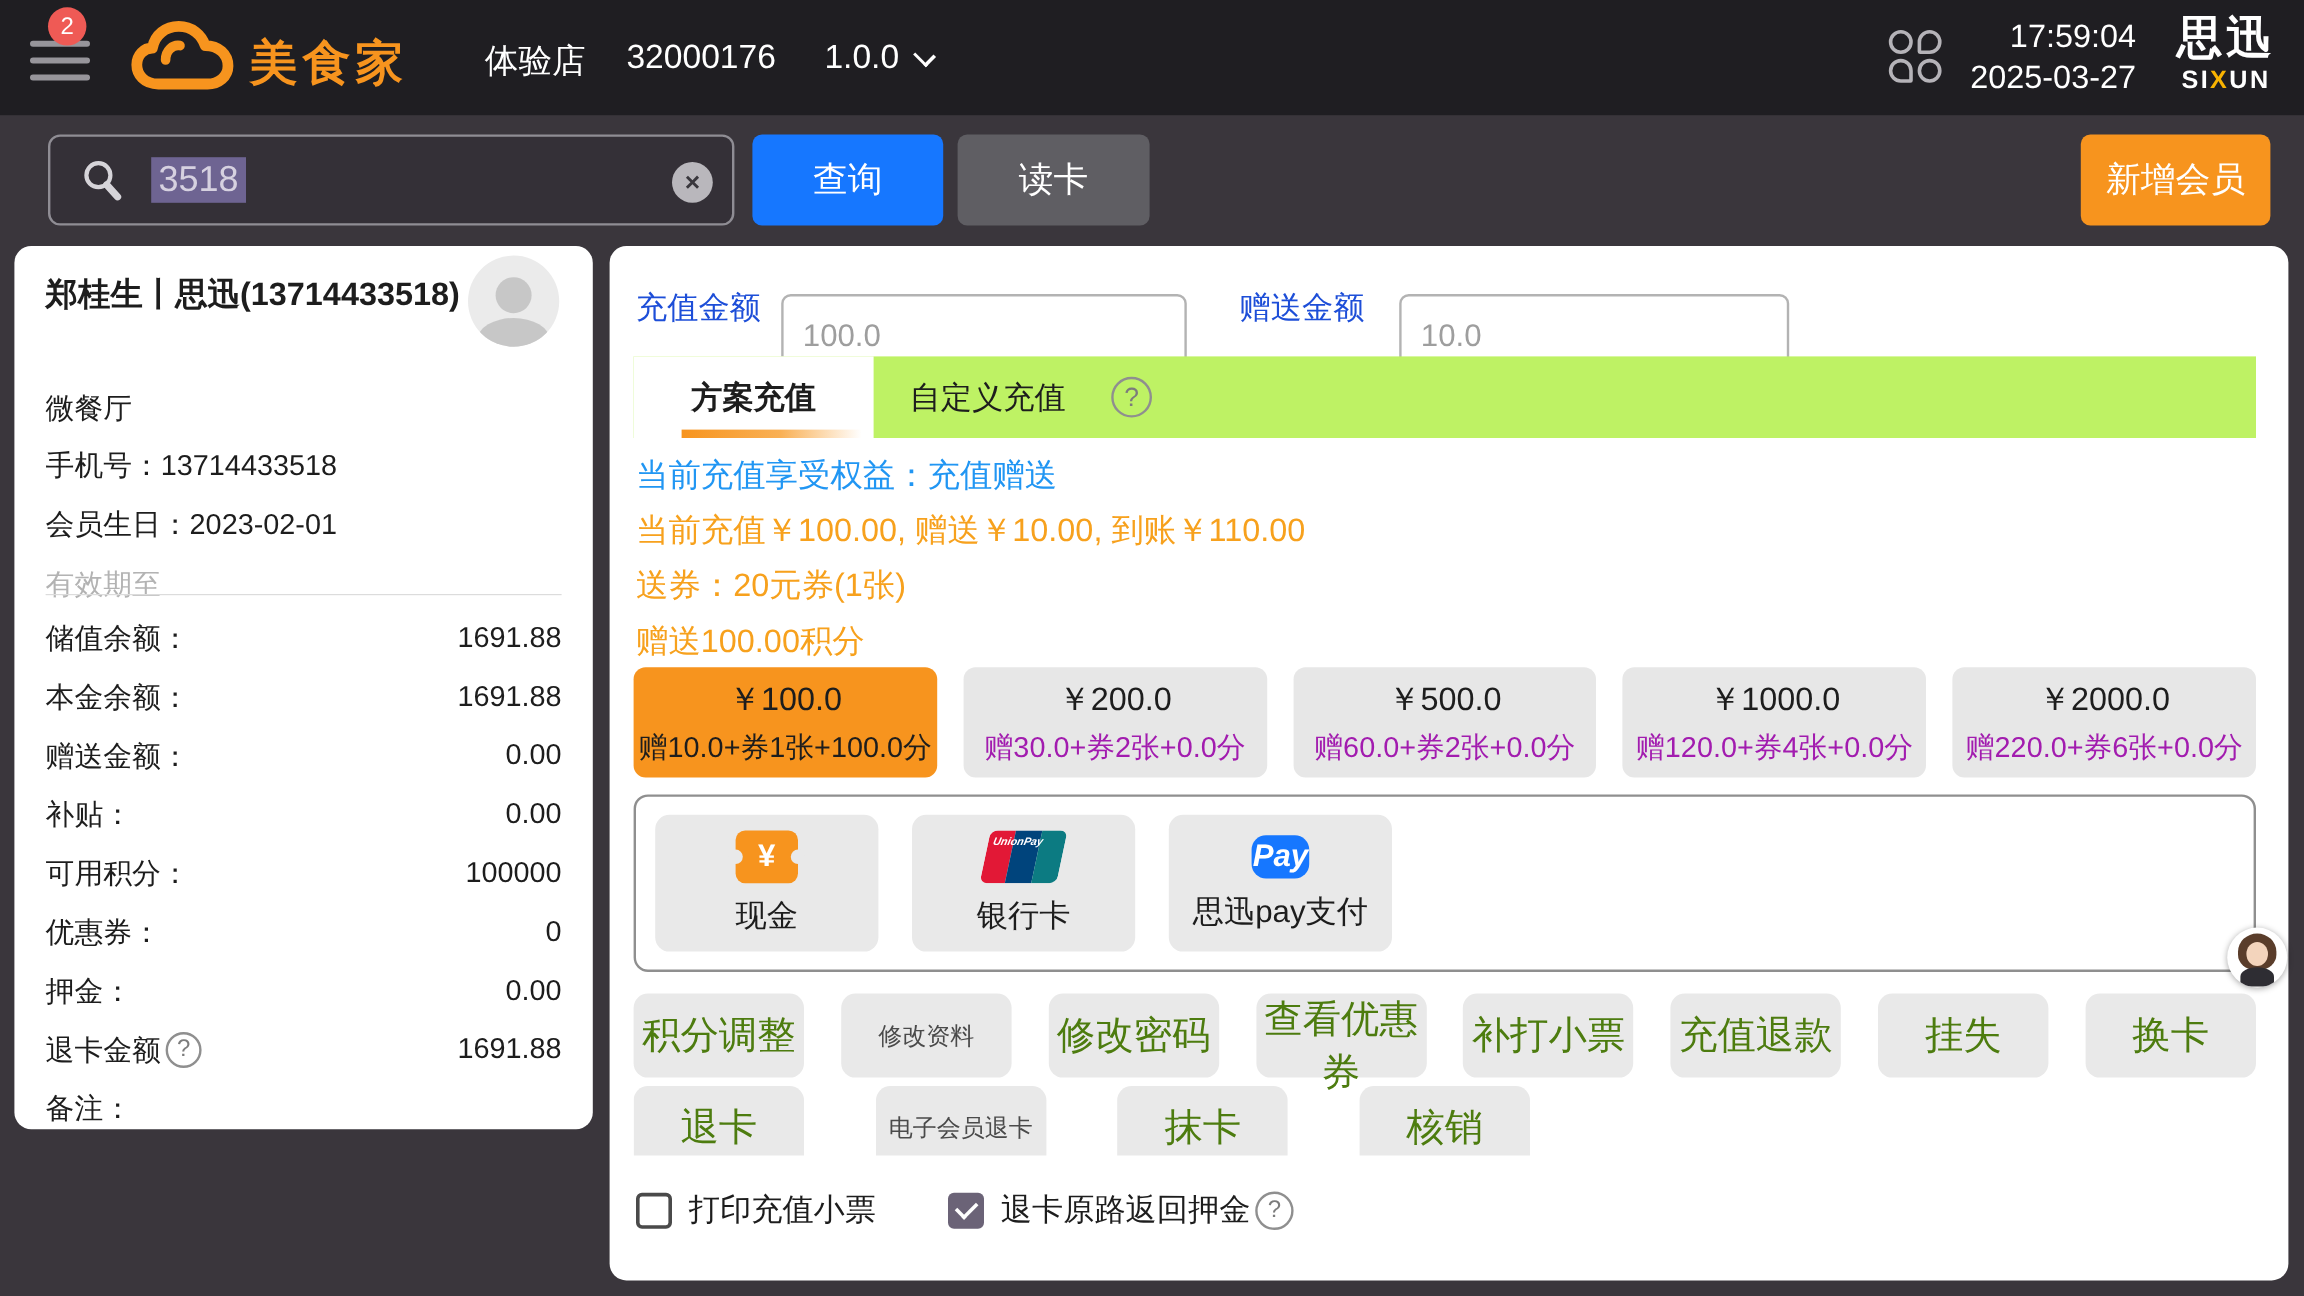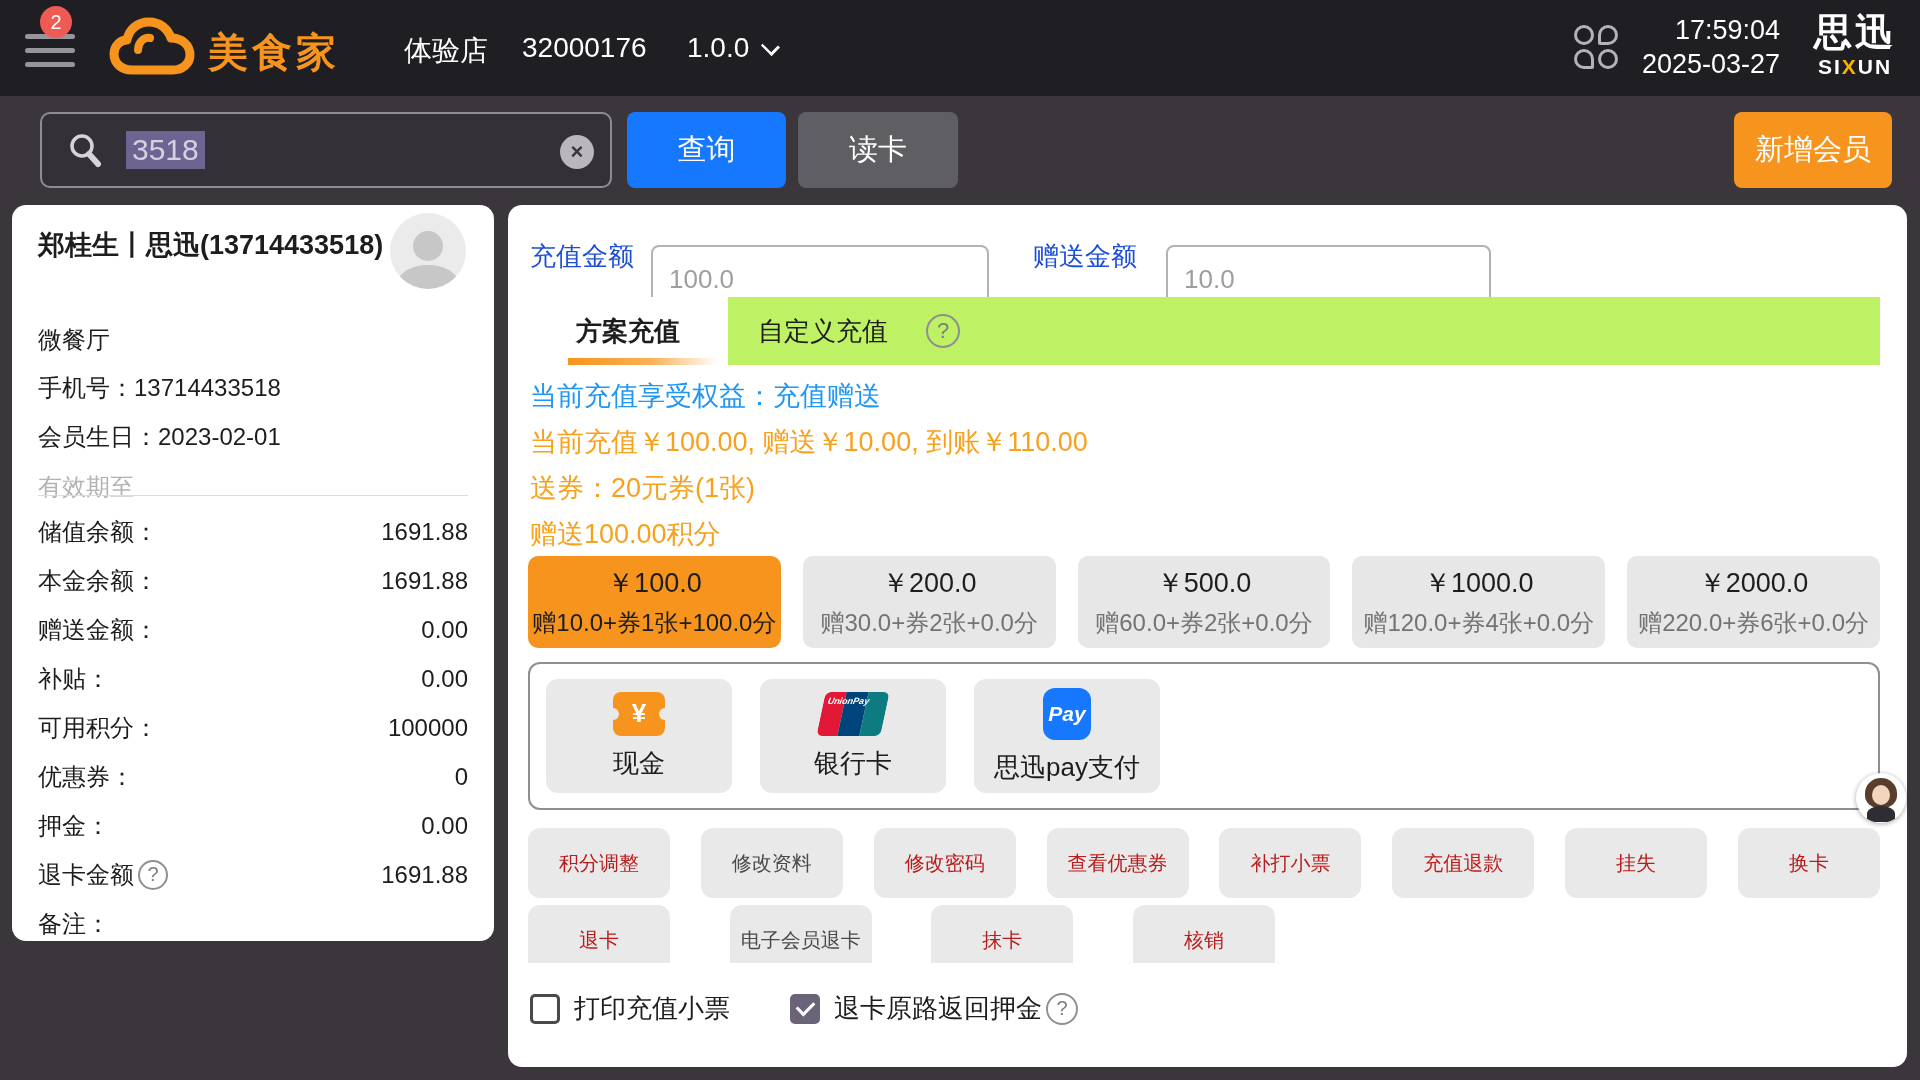--- a/index.html
+++ b/index.html
@@ -91,52 +91,52 @@
 
   .r-info { position:absolute; left:22px; right:27px; top:168px; height:174px; overflow:hidden; }
   .r-info .line { height:46px; line-height:46px; font-size:27px; }
   .line.blue { color:#2196f3; }
   .line.orange { color:#f7a11d; }
 
   .r-plans { position:absolute; left:20px; right:27px; top:351px; height:92px; display:flex; gap:22px; }
   .plan { flex:1; background:#e7e7e7; border-radius:10px; display:flex; flex-direction:column;
           align-items:center; justify-content:center; gap:6px; cursor:pointer; }
   .plan .amt { font-size:27px; color:#1d1d1d; }
-  .plan .gift { font-size:24px; color:#737373; }
+  .plan .gift { font-size:24px; color:#a21caf; }
   .plan.selected { background:#f7941e; }
   .plan.selected .gift { color:#1d1d1d; }
 
   .r-paybox { position:absolute; left:20px; right:27px; top:457px; height:148px;
               border:2px solid #8f8f8f; border-radius:12px; display:flex; gap:28px; padding:15px 0 0 16px; }
   .pay-card { width:186px; height:114px; background:#e9e9e9; border-radius:12px; display:flex;
               flex-direction:column; align-items:center; justify-content:center; gap:10px; cursor:pointer; }
   .pay-card .plabel { font-size:26px; color:#1d1d1d; }
   .ic-cash { width:52px; height:44px; background:#f7941e; border-radius:8px; color:#fff; font-size:26px;
              font-weight:bold; display:flex; align-items:center; justify-content:center; position:relative; }
   .ic-cash::before, .ic-cash::after { content:""; position:absolute; top:16px; width:12px; height:12px;
              border-radius:50%; background:#e9e9e9; }
   .ic-cash::before { left:-6px; } .ic-cash::after { right:-6px; }
   .ic-union { width:64px; height:44px; display:flex; transform:skewX(-12deg); border-radius:6px; overflow:hidden; position:relative; }
   .ic-union i { flex:1; } .ic-union i.r { background:#e21836; } .ic-union i.b { background:#00447c; } .ic-union i.g { background:#0c7b82; }
   .ic-union .utxt { position:absolute; left:4px; top:4px; color:#fff; font-size:9px; font-style:italic; font-weight:bold; }
-  .ic-pay { width:48px; height:52px; background:#1677ff; border-radius:12px; color:#fff; font-size:21px;
+  .ic-pay { width:48px; height:36px; background:#1677ff; border-radius:12px; color:#fff; font-size:26px;
             font-weight:bold; font-style:italic; display:flex; align-items:center; justify-content:center; }
 
   .r-avatar { position:absolute; left:1348px; top:568px; width:50px; height:50px; border-radius:50%;
               background:#fff; box-shadow:0 1px 5px rgba(0,0,0,.35); z-index:3; overflow:hidden; cursor:pointer; }
   .r-avatar .hair { position:absolute; left:9px; top:5px; width:32px; height:30px; border-radius:50% 50% 42% 42%; background:#5a3d2b; }
   .r-avatar .face { position:absolute; left:16px; top:12px; width:18px; height:20px; border-radius:50%; background:#f3d4bc; }
   .r-avatar .tors { position:absolute; left:11px; top:33px; width:28px; height:16px; border-radius:50% 50% 0 0; background:#2e2d33; }
 
   .actions { position:absolute; left:20px; right:27px; display:flex; justify-content:space-between; }
   .a-row1 { top:623px; }
   .a-clip { position:absolute; left:20px; right:27px; top:700px; height:58px; overflow:hidden; }
   .a-clip .actions { position:static; }
-  .abtn { width:142px; height:70px; background:#e9e9e9; border:none; border-radius:12px; font-size:20px;
-          color:#b91c1c; cursor:pointer; font-family:inherit; }
+  .abtn { width:142px; height:70px; background:#e9e9e9; border:none; border-radius:12px; font-size:32px;
+          color:#4d7c0f; cursor:pointer; font-family:inherit; }
   .abtn.small { font-size:20px; color:#4a4a4a; }
   .abtn.ghost { visibility:hidden; }
 
   .r-checks { position:absolute; left:22px; top:786px; display:flex; align-items:center; font-size:26px; color:#1d1d1d; }
   .cb { width:30px; height:30px; border-radius:5px; margin-right:14px; cursor:pointer; flex:none; position:relative; }
   .cb.off { border:3px solid #4a4a4a; background:#fff; }
   .cb.on { background:#6b6377; }
   .cb.on::after { content:""; position:absolute; left:7px; top:7px; width:14px; height:8px;
                   border-left:3px solid #fff; border-bottom:3px solid #fff; transform:rotate(-45deg); } .gap2 { width:60px; }
   .r-checks .help { margin-left:4px; width:32px; height:32px; cursor:pointer; }

